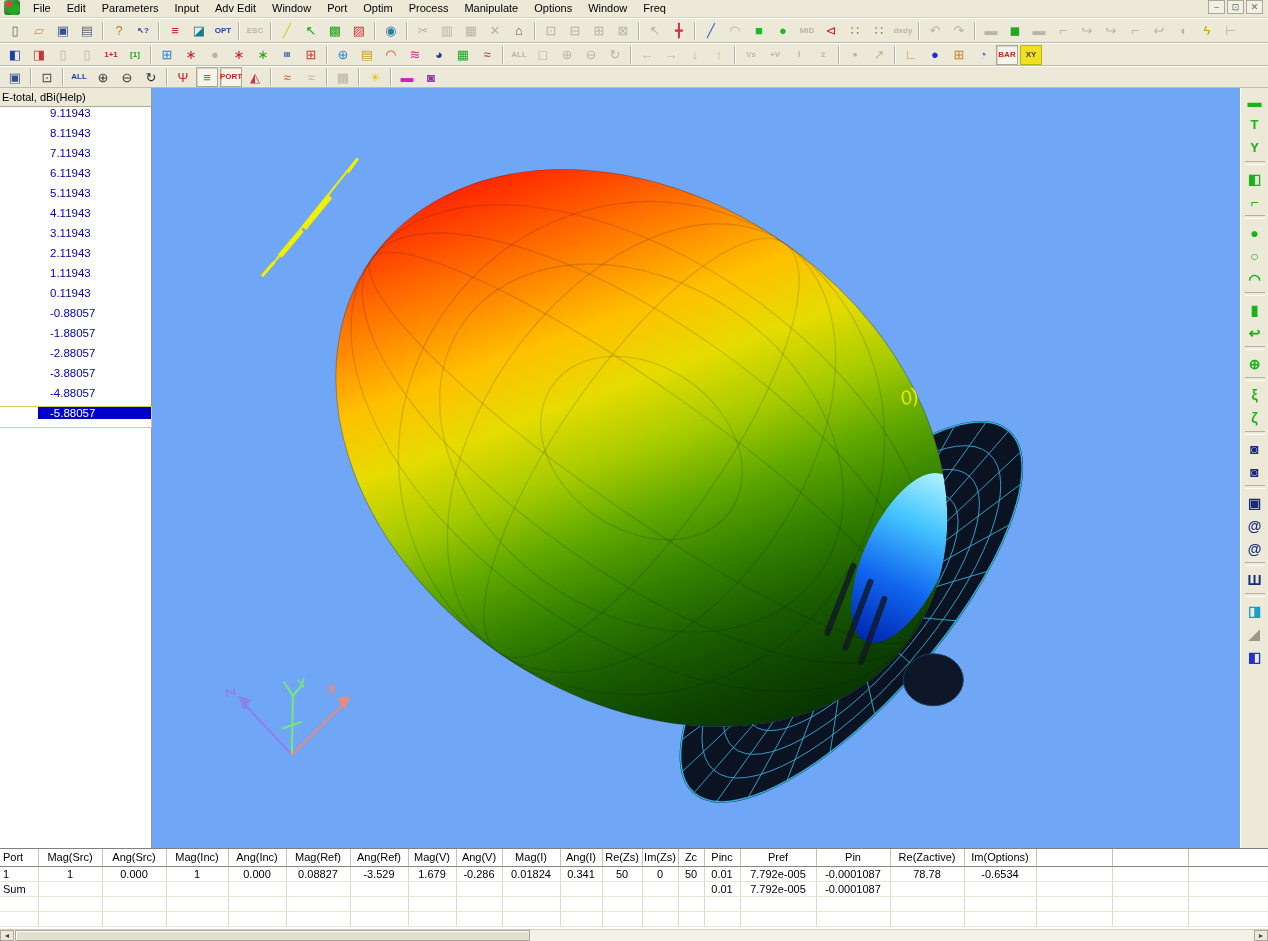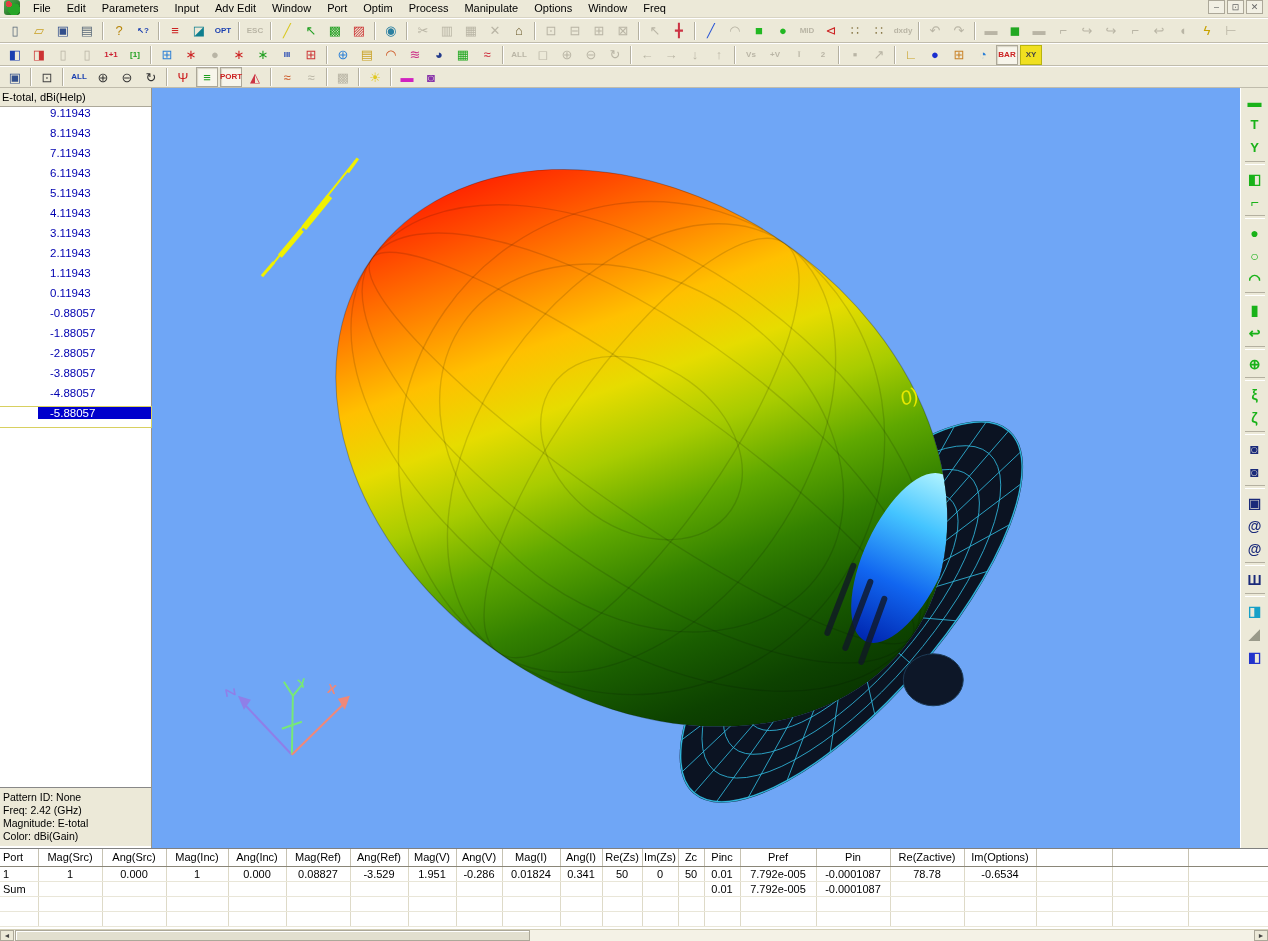--- a/index.html
+++ b/index.html
@@ -320,27 +320,20 @@
 
           <div class="lrow">
             <span class="swatch" style="background: rgb(0, 64, 232);"></span>
             <span class="lval">-4.88057</span>
           </div>
 
           <div class="lrow selected">
             <span class="swatch" style="background: rgb(0, 0, 224);"></span>
             <span class="lval">-5.88057</span>
           </div>
-        </div>
-      <div class="status-box">
-
-      <div class="status-line">Pattern ID: None</div>
-          <div class="status-line">Freq: 2.42 (GHz)</div>
-          <div class="status-line">Magnitude: E-total</div>
-          <div class="status-line">Color: dBi(Gain)</div>
         </div>
     </div>
 
     <div class="canvas" style="background: rgb(111, 166, 246);">
       <svg viewBox="0 0 1088 757" width="1087" height="757">
         <defs>
           <linearGradient id="blobGrad" gradientUnits="userSpaceOnUse" x1="219" y1="171" x2="761" y2="549">
             <stop offset="0" stop-color="#ff1400"></stop>
               <stop offset="0.10" stop-color="#ff4a00"></stop>
             <stop offset="0.20" stop-color="#ff8400"></stop>
@@ -509,21 +502,21 @@
 
           <div class="prow">
 
           <span class="pcell">1</span>
             <span class="pcell">1</span>
             <span class="pcell">0.000</span>
             <span class="pcell">1</span>
             <span class="pcell">0.000</span>
             <span class="pcell">0.08827</span>
             <span class="pcell">-3.529</span>
-            <span class="pcell">1.951</span>
+            <span class="pcell">1.679</span>
             <span class="pcell">-0.286</span>
             <span class="pcell">0.01824</span>
             <span class="pcell">0.341</span>
             <span class="pcell">50</span>
             <span class="pcell">0</span>
             <span class="pcell">50</span>
             <span class="pcell">0.01</span>
             <span class="pcell">7.792e-005</span>
             <span class="pcell">-0.0001087</span>
             <span class="pcell">78.78</span>

